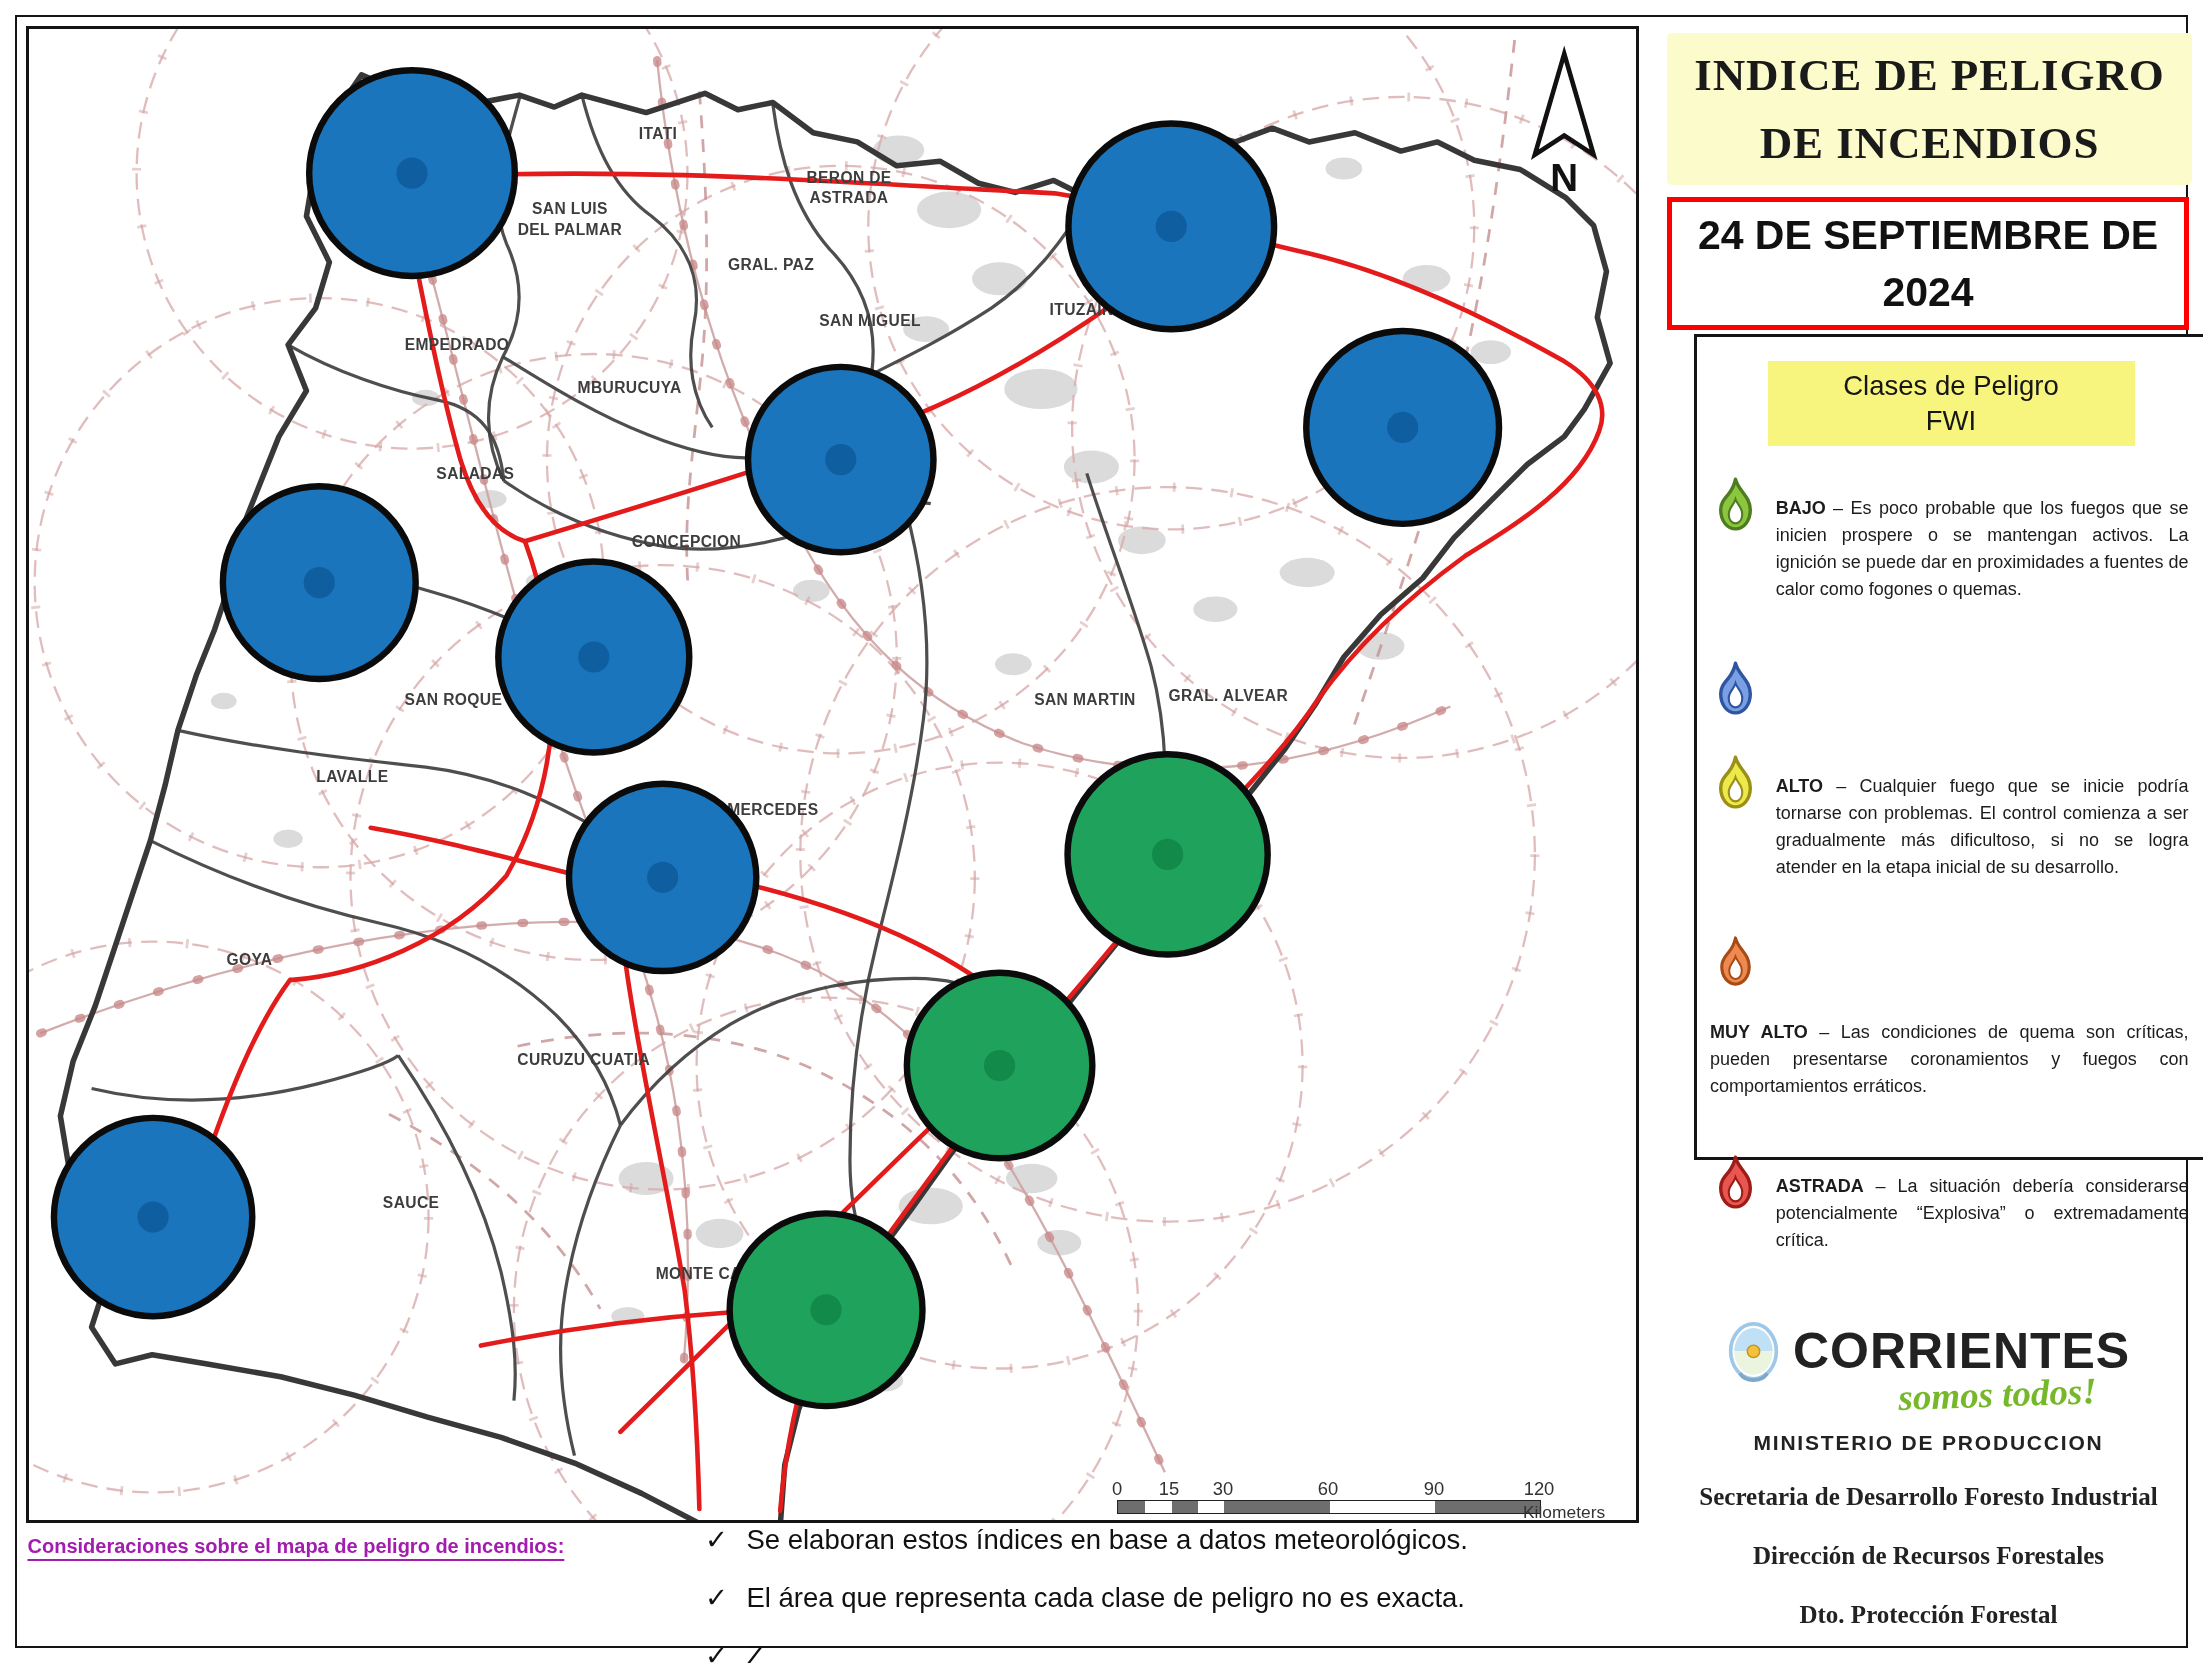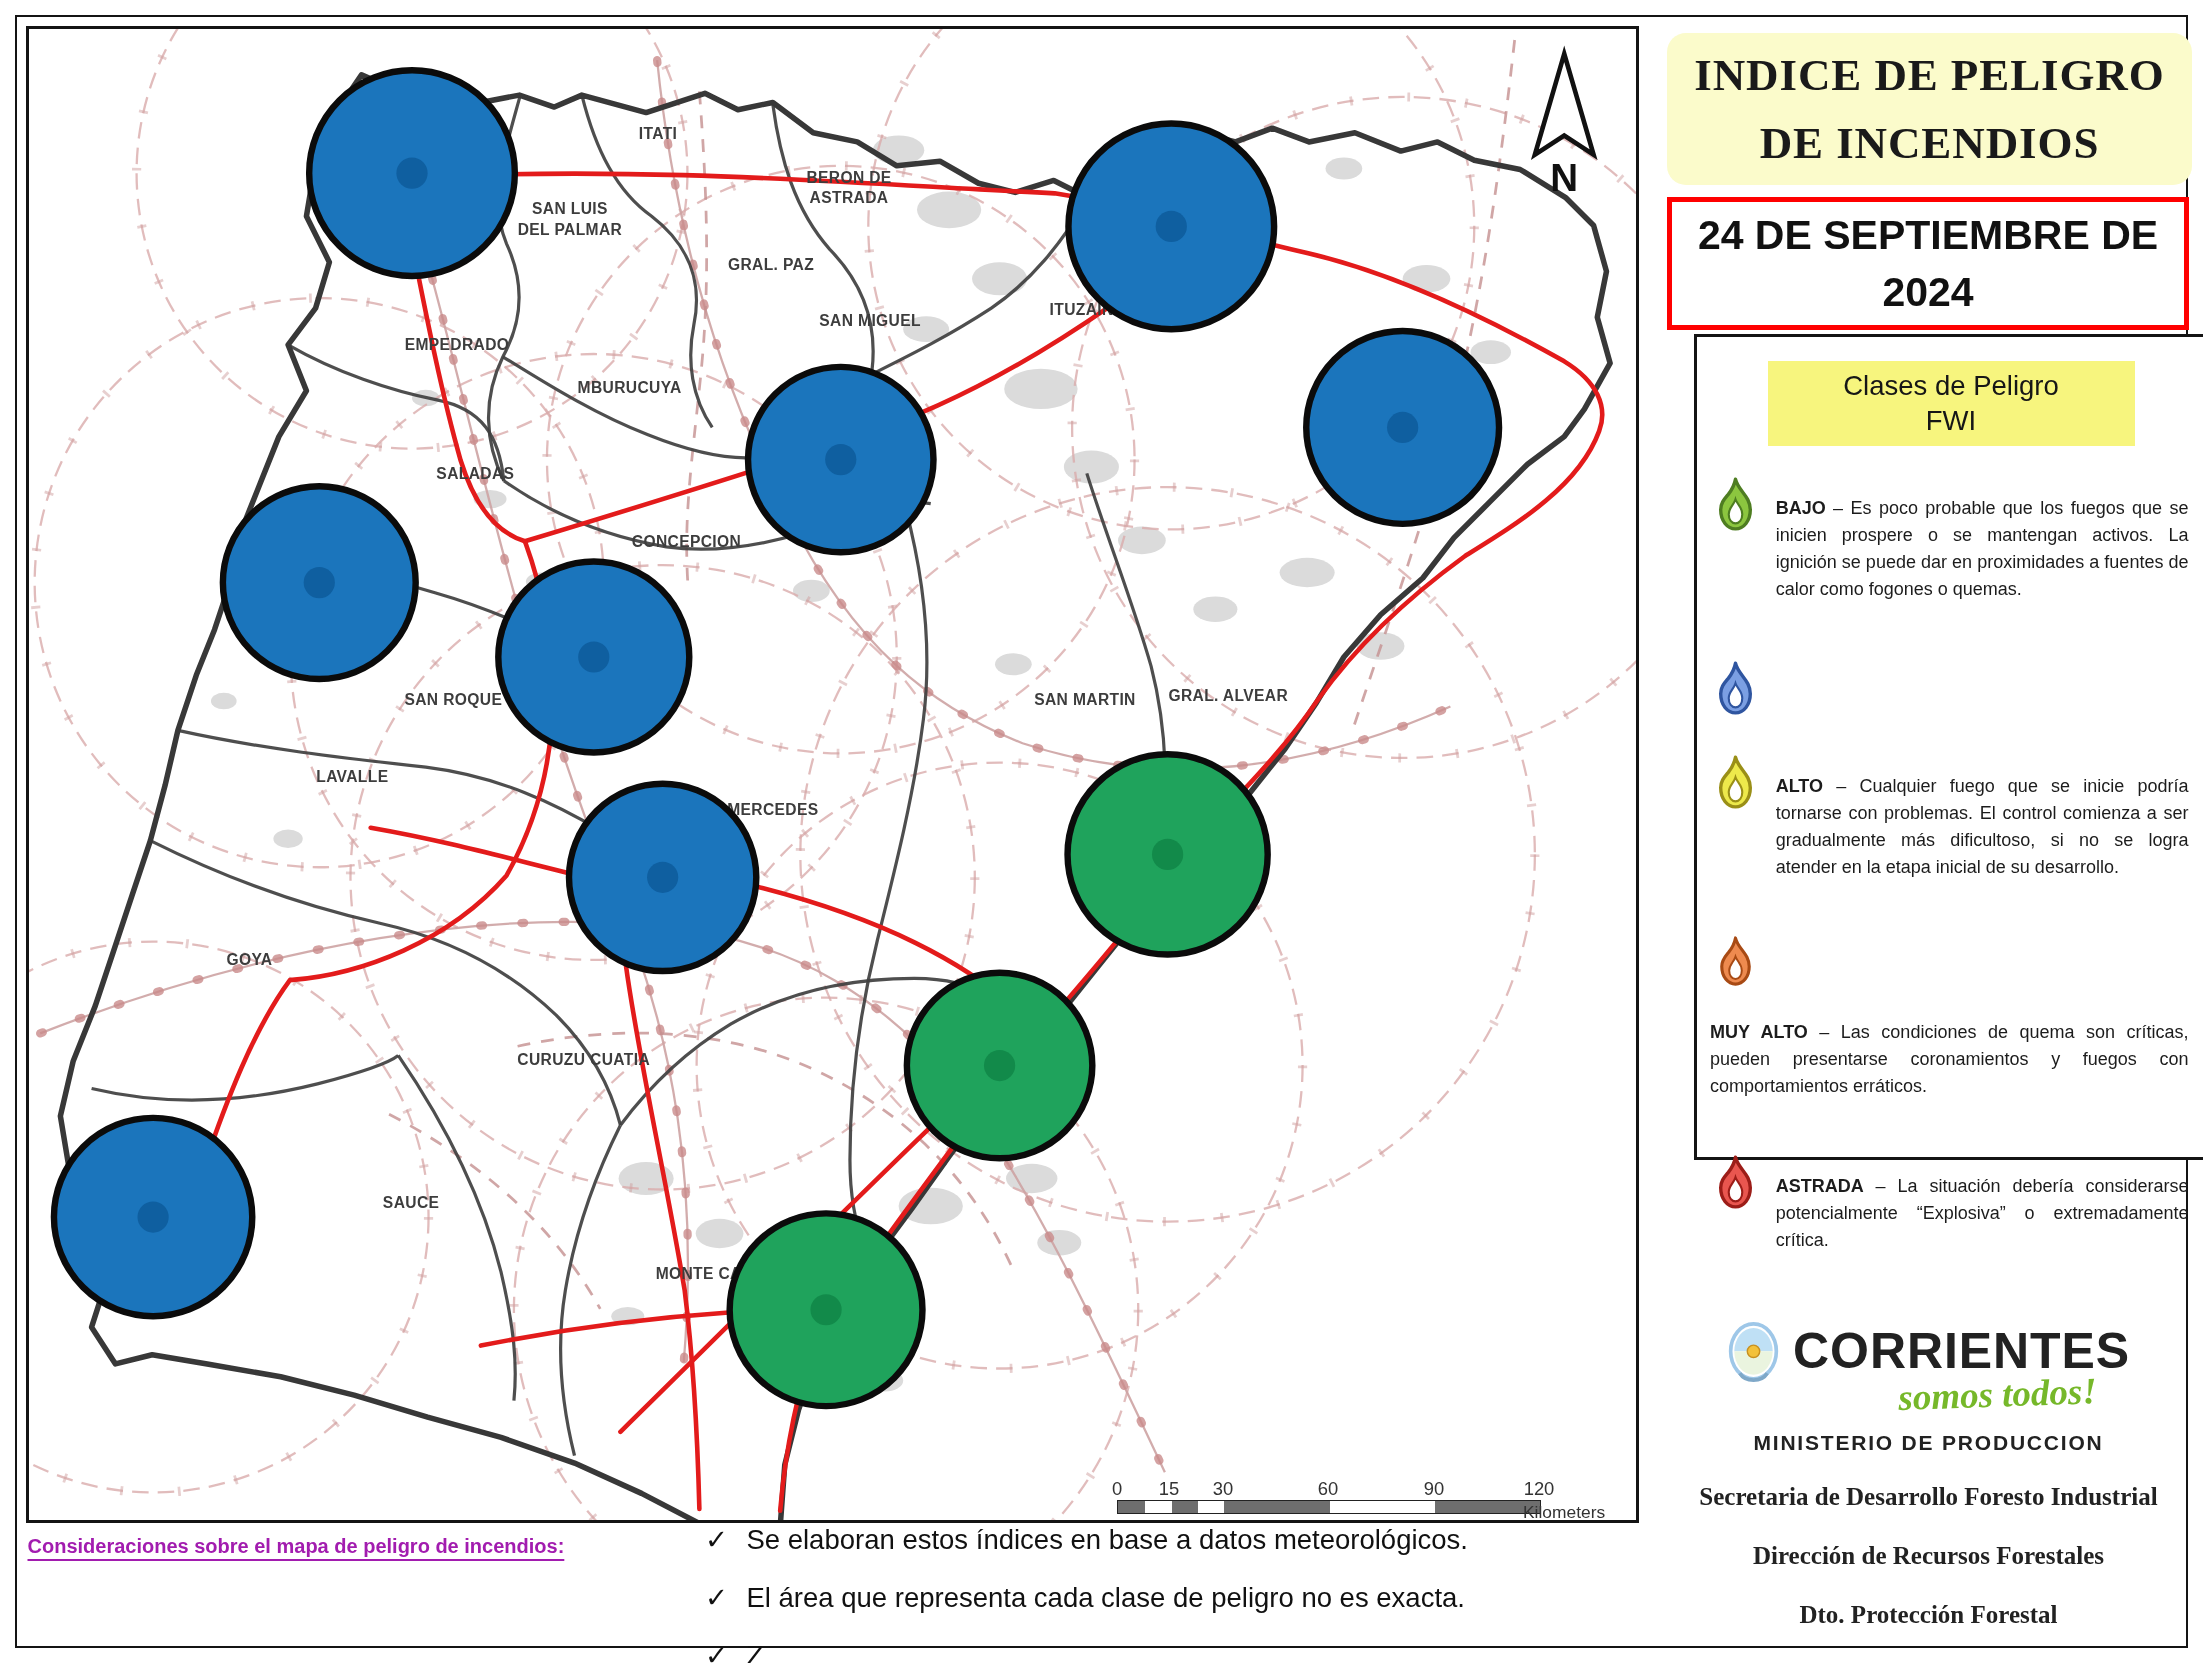--- a/index.html
+++ b/index.html
@@ -22,21 +22,21 @@
   .north-n{font-size:42px;font-weight:bold;fill:#111;text-anchor:middle;font-family:"Liberation Sans",sans-serif;}
   
   .scalebar{position:absolute;left:1088px;top:1449px;width:478px;height:59px;}
   .sb-ticks{position:relative;height:22px;font-size:18.4px;color:#333;}
   .sb-ticks span{position:absolute;transform:translateX(-50%);}
   .sb-bar{position:relative;width:422px;height:12px;border:1.8px solid #222;background:#fff;display:flex;}
   .sb-seg{height:100%;}
   .sb-dark{background:#6E6E6E;}
   .sb-unit{position:absolute;left:406px;top:24px;font-size:17.4px;color:#333;}
   
-  .title-box{position:absolute;left:1667px;top:33px;width:525px;height:152px;background:#FBFBCB;border-radius:19px;
+  .title-box{position:absolute;left:1667px;top:33px;width:525px;height:152px;background:#FBFBCB;border-radius:5px;
      display:flex;flex-direction:column;justify-content:center;text-align:center;
      font-family:"Liberation Serif",serif;font-weight:bold;font-size:45px;line-height:68px;color:#1a1a1a;letter-spacing:0.9px;}
   .date-box{position:absolute;left:1667px;top:197px;width:512px;height:123px;border:5.5px solid #FF0000;background:#fff;
      display:flex;align-items:center;justify-content:center;text-align:center;
      font-weight:bold;font-size:41px;line-height:57px;color:#111;}
   .date-box div{padding:0 22px;}
   .legend-box{position:absolute;left:1662px;top:334px;width:514px;height:826px;border:3.7px solid #141414;background:#fff;box-sizing:border-box;margin-left:32px;}
   .legend-header{margin:24px auto 0;width:367px;padding:7.3px 0;background:#F7F57E;text-align:center;font-size:27.5px;color:#161616;line-height:35px;}
   .legend-row{display:flex;gap:14.7px;padding:0 16.5px 0 13px;}
   .legend-row .flame{flex:0 0 51px;}

